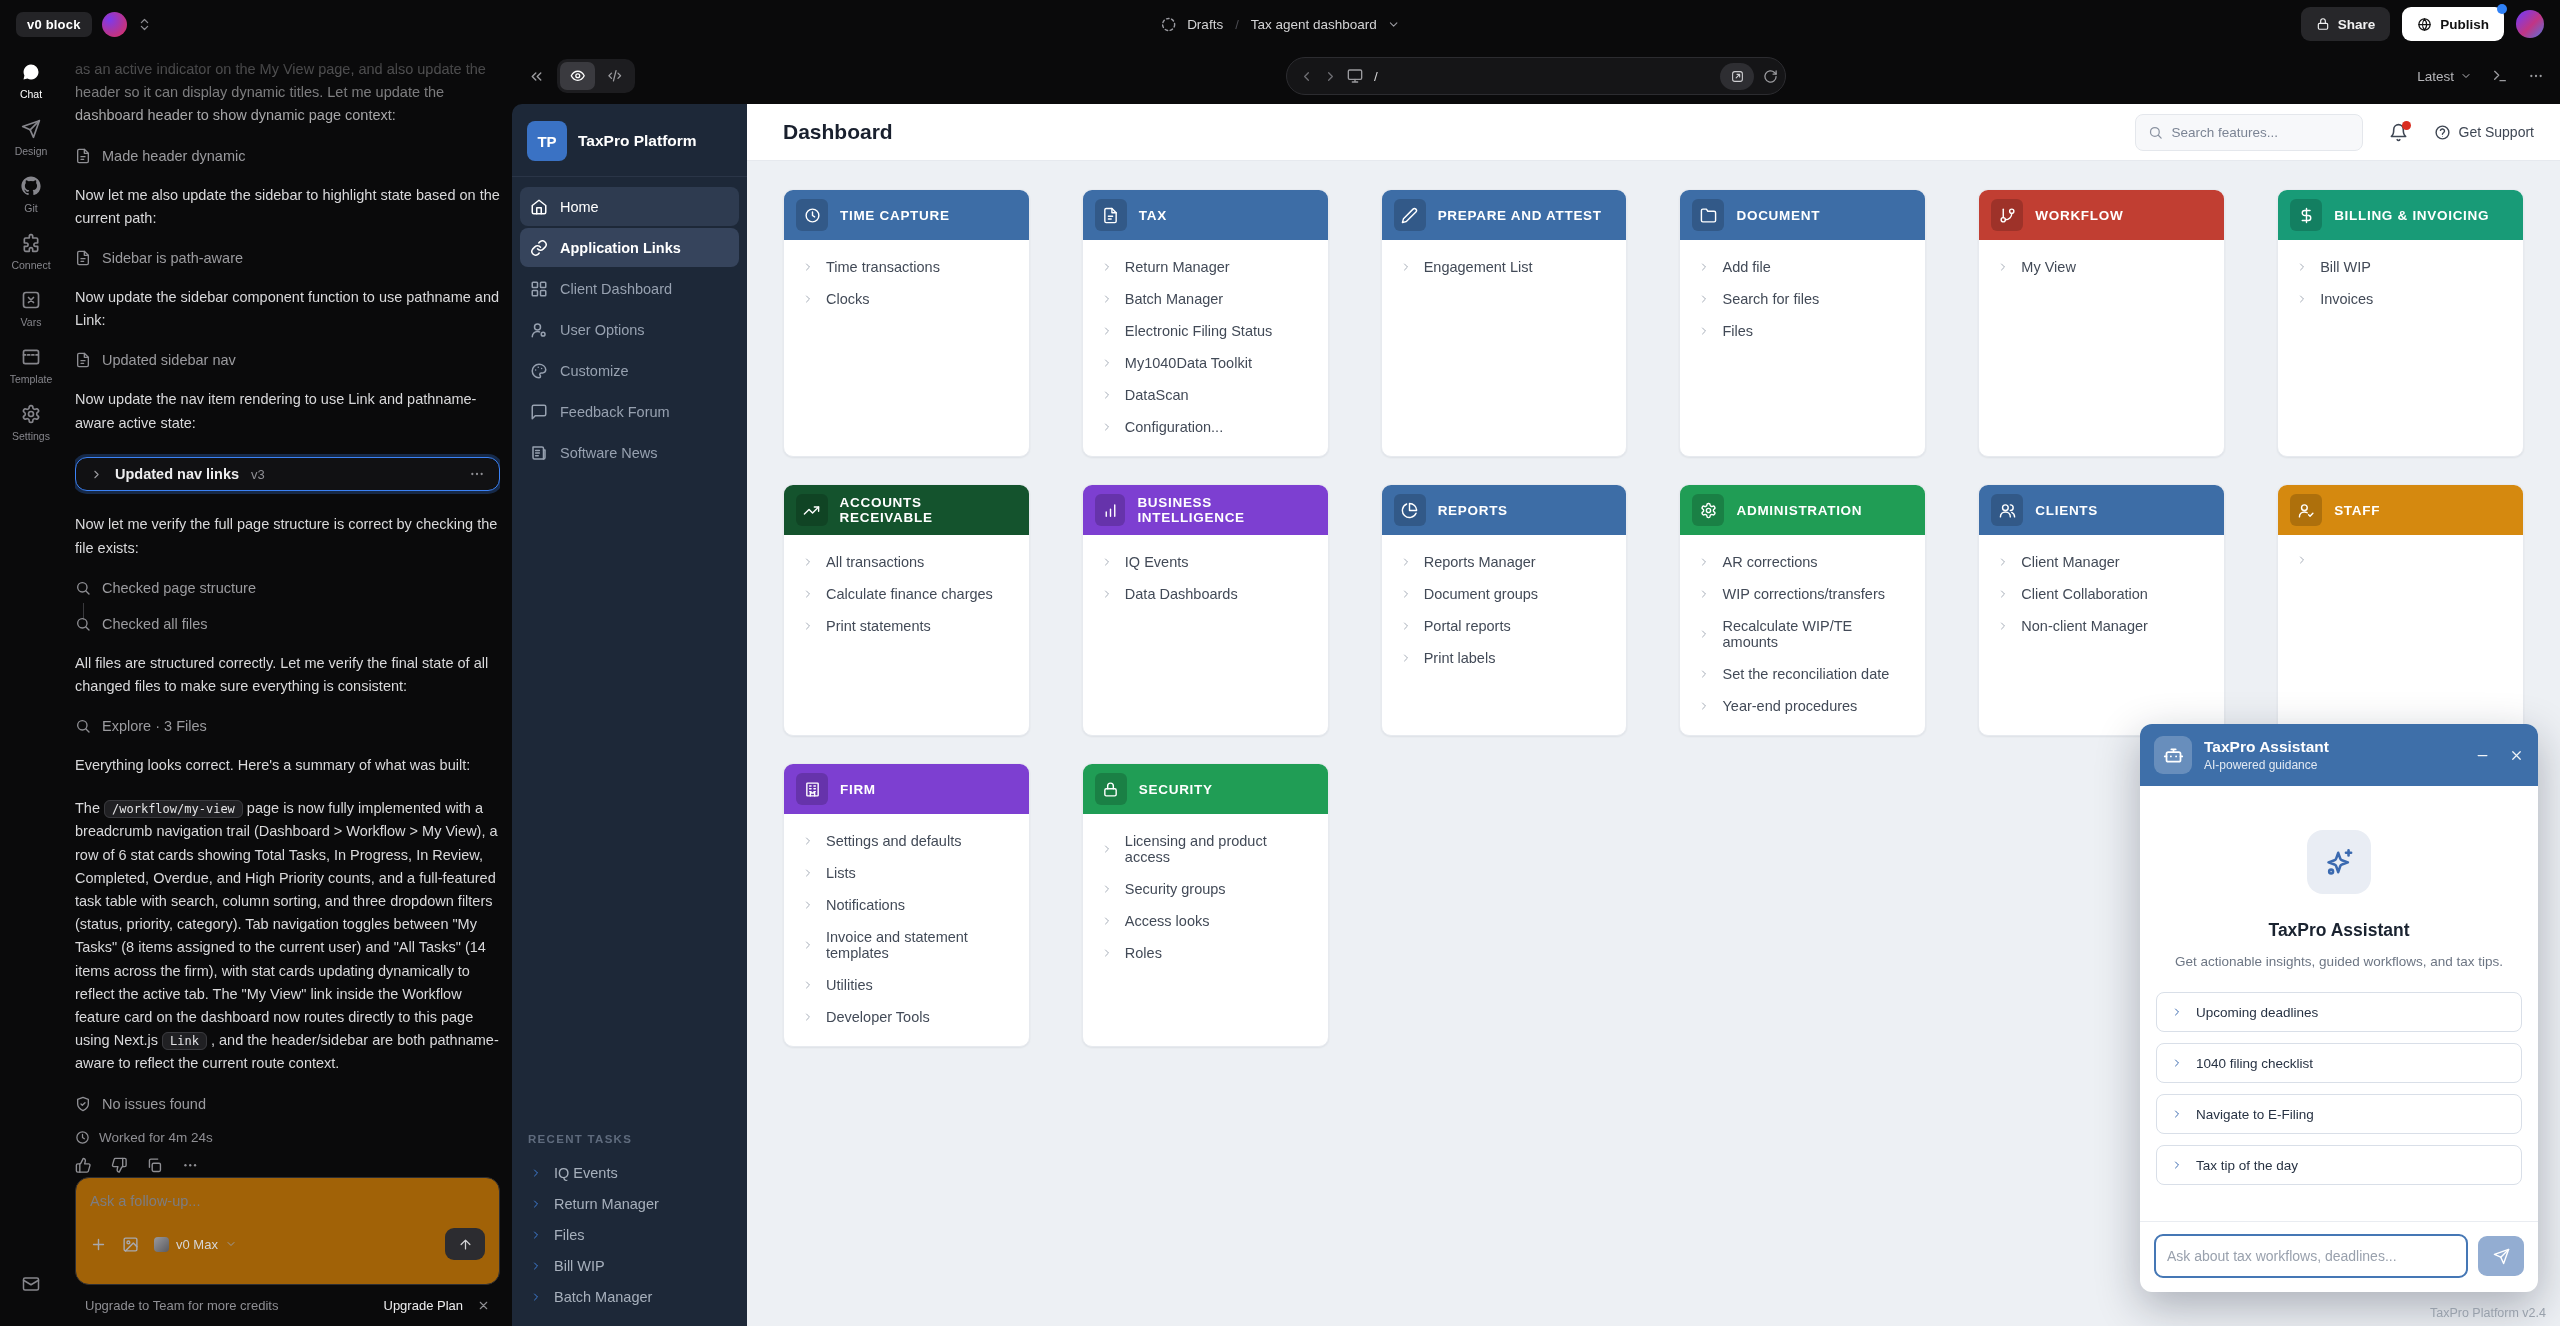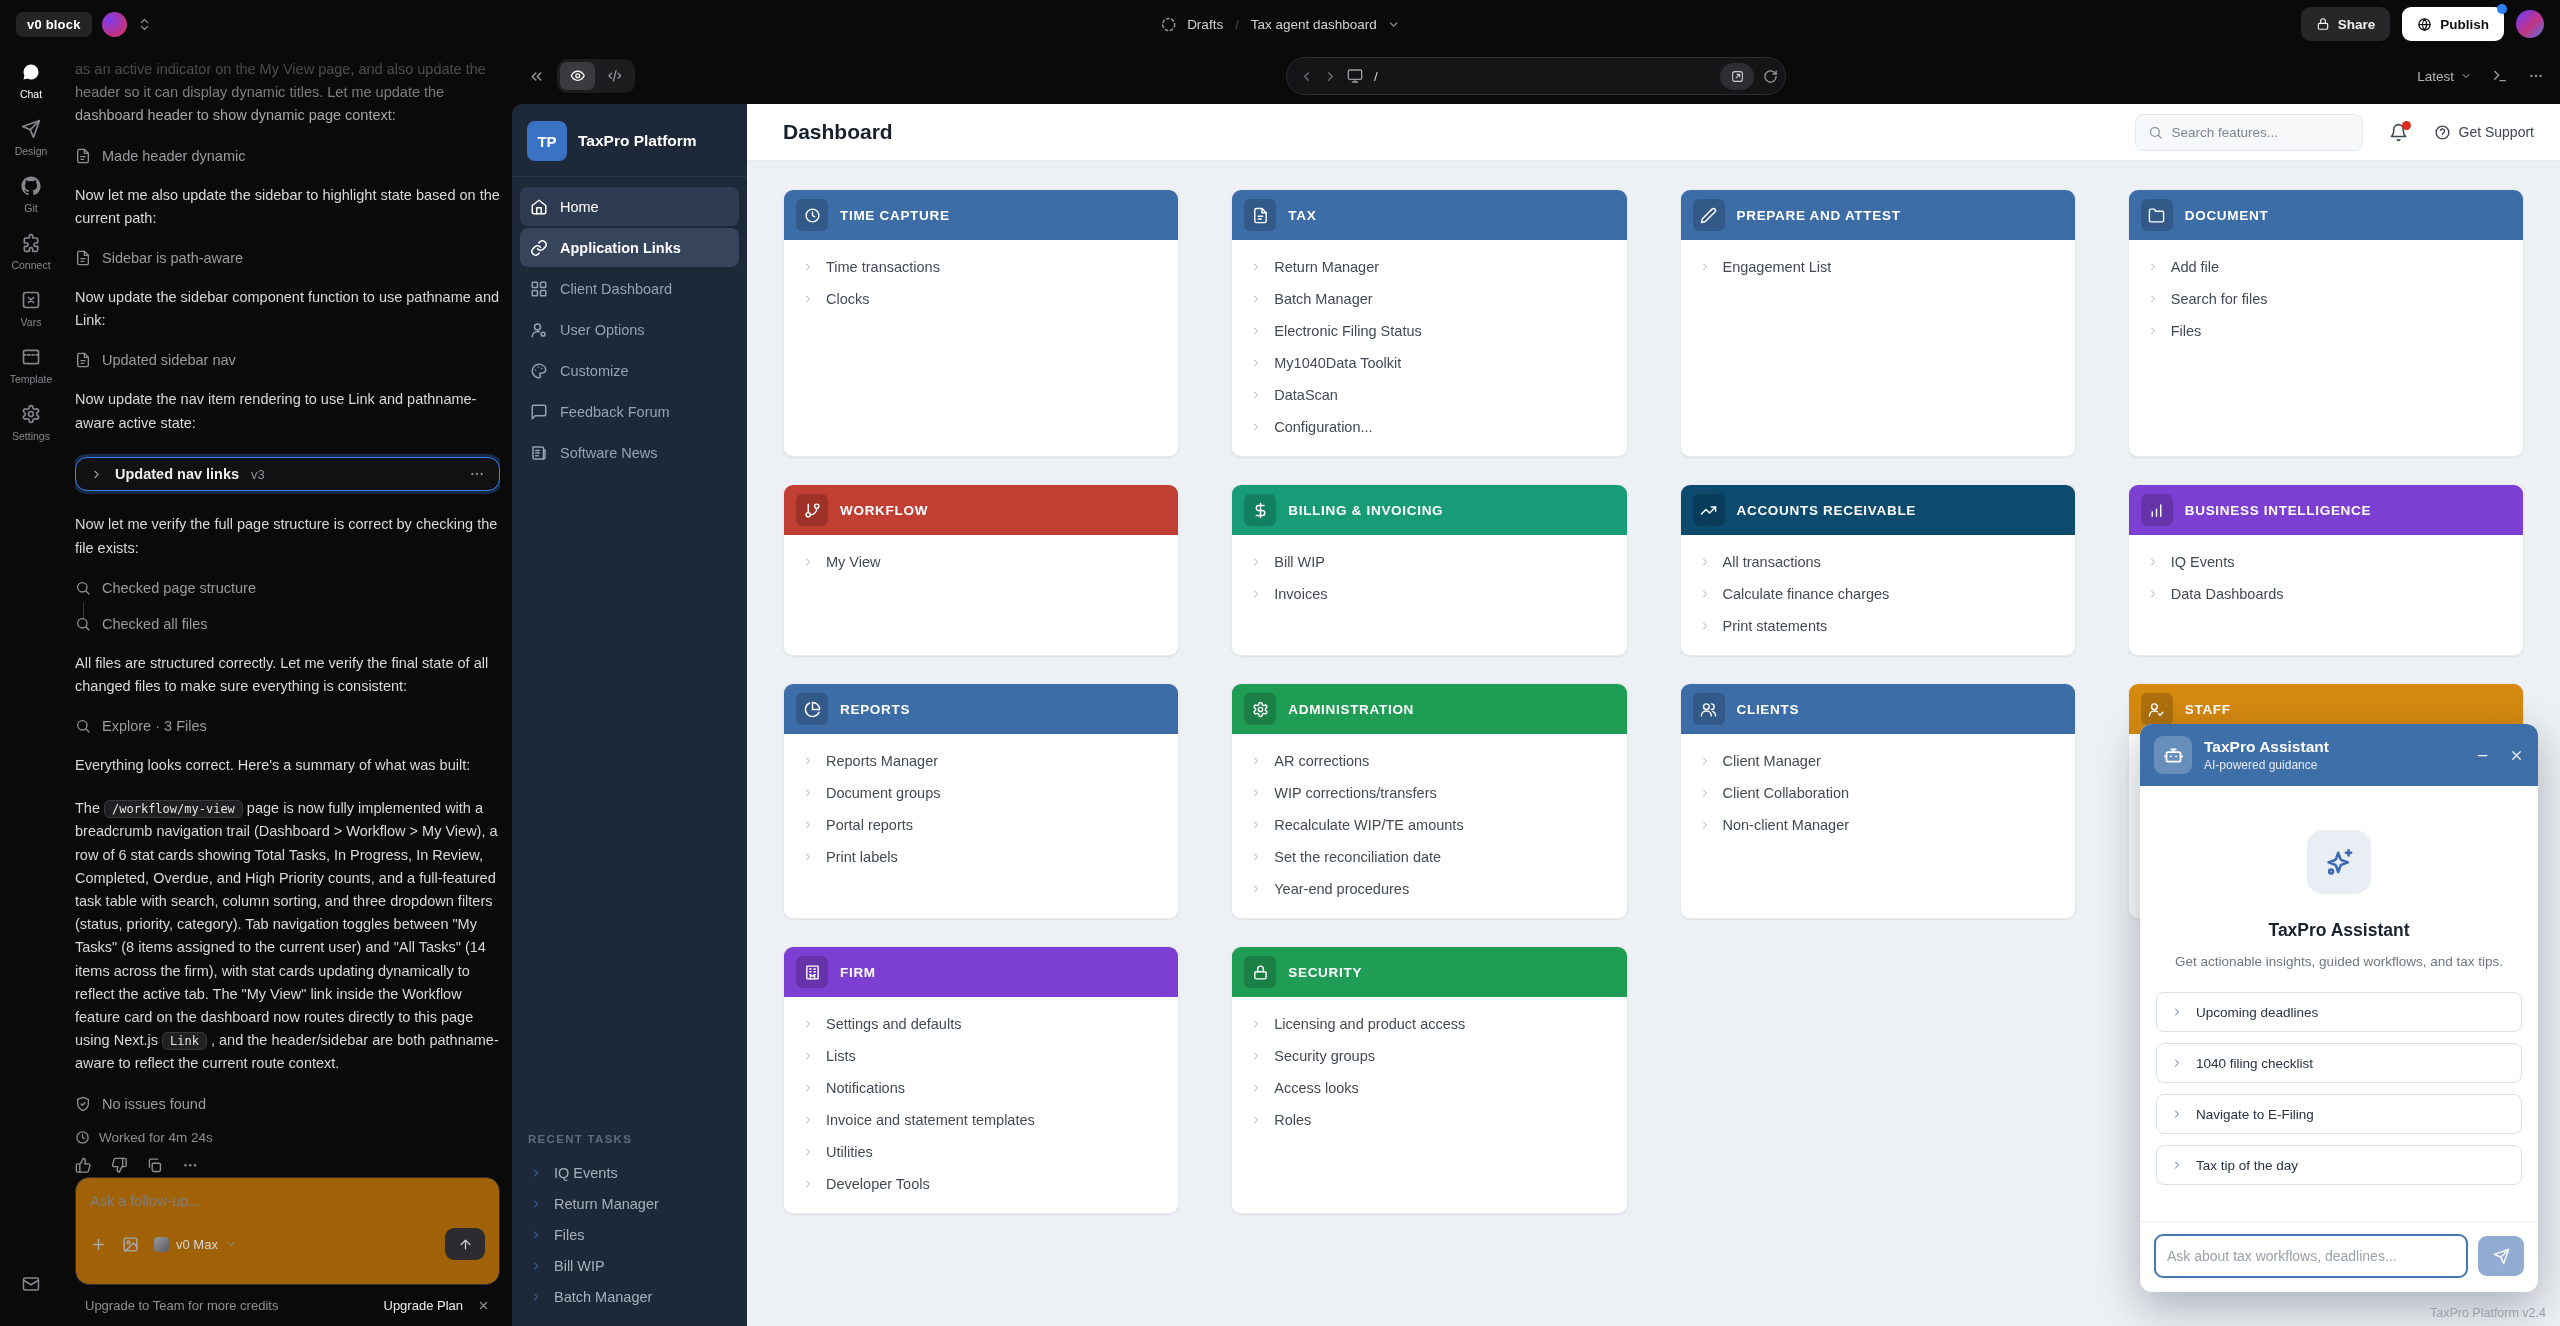--- a/index.html
+++ b/index.html
@@ -127,21 +127,21 @@
   .searchbox { width:228px; height:37px; background:#f7f8fa; border:1px solid #e4e7ec; border-radius:8px; display:flex; align-items:center; gap:9px; padding:0 12px; }
   .searchbox .i { width:15px; height:15px; color:#8b93a1; }
   .searchbox input { flex:1; border:none; outline:none; background:transparent; font-size:13.5px; color:#333; }
   .searchbox input::placeholder { color:#7b8494; }
   .bell-wrap { position:relative; color:#3f4754; display:inline-flex; }
   .bell-wrap .i { width:19px; height:19px; }
   .bell-dot { position:absolute; top:-2px; right:-3px; width:9px; height:9px; border-radius:50%; background:#d92d20; }
   .support { display:flex; align-items:center; gap:8px; color:#3f4754; font-size:14px; }
   .support .i { width:17px; height:17px; }
 
-  .cards { flex:1; display:grid; grid-template-columns:repeat(4,1fr); gap:27px 52px; padding:28px 36px; align-content:start;border-radius:32px; }
+  .cards { flex:1; display:grid; grid-template-columns:repeat(6,1fr); gap:27px 52px; padding:28px 36px; align-content:start;border-radius:32px; }
   .card { background:#fff; border-radius:10px; overflow:hidden; border:1px solid #e7eaef; box-shadow:0 1px 2px rgba(16,24,40,.07); }
   .card-head { height:50px; display:flex; align-items:center; gap:12px; padding:0 12px; color:#fff; }
   .tile { width:32px; height:32px; border-radius:6px; background:rgba(0,0,0,.18); display:flex; align-items:center; justify-content:center; }
   .tile .i { width:17px; height:17px; }
   .card-title { font-size:13.5px; font-weight:700; letter-spacing:.7px; }
   .card-items { padding:11px 0 13px; }
   .card-item { display:flex; align-items:center; gap:12px; padding:8px 18px; }
   .card-item .i { width:12px; height:12px; color:#a6adb8; }
   .card-item-label { font-size:14.5px; color:#424a57; }
 
@@ -949,21 +949,21 @@
                     <span class="i">
                     <svg viewBox="0 0 24 24" fill="none" stroke="currentColor" stroke-width="2" stroke-linecap="round" stroke-linejoin="round">
                       <path d="m9 6 6 6-6 6"></path>
                     </svg>
                   </span>
                     <span class="card-item-label">Invoices</span>
                   </div>
               </div>
             </section>
             <section class="card">
-              <header class="card-head" style="background-color: #0c4a6e;">
+              <header class="card-head" style="background-color: #14532d;">
                 <span class="tile">
                   <span class="i">
                     <svg viewBox="0 0 24 24" fill="none" stroke="currentColor" stroke-width="2" stroke-linecap="round" stroke-linejoin="round">
                       <path d="m22 7-8.5 8.5-5-5L2 17"></path>
                       <path d="M16 7h6v6"></path>
                     </svg>
                   </span>
                 </span>
                 <h3 class="card-title">ACCOUNTS RECEIVABLE</h3>
               </header>

